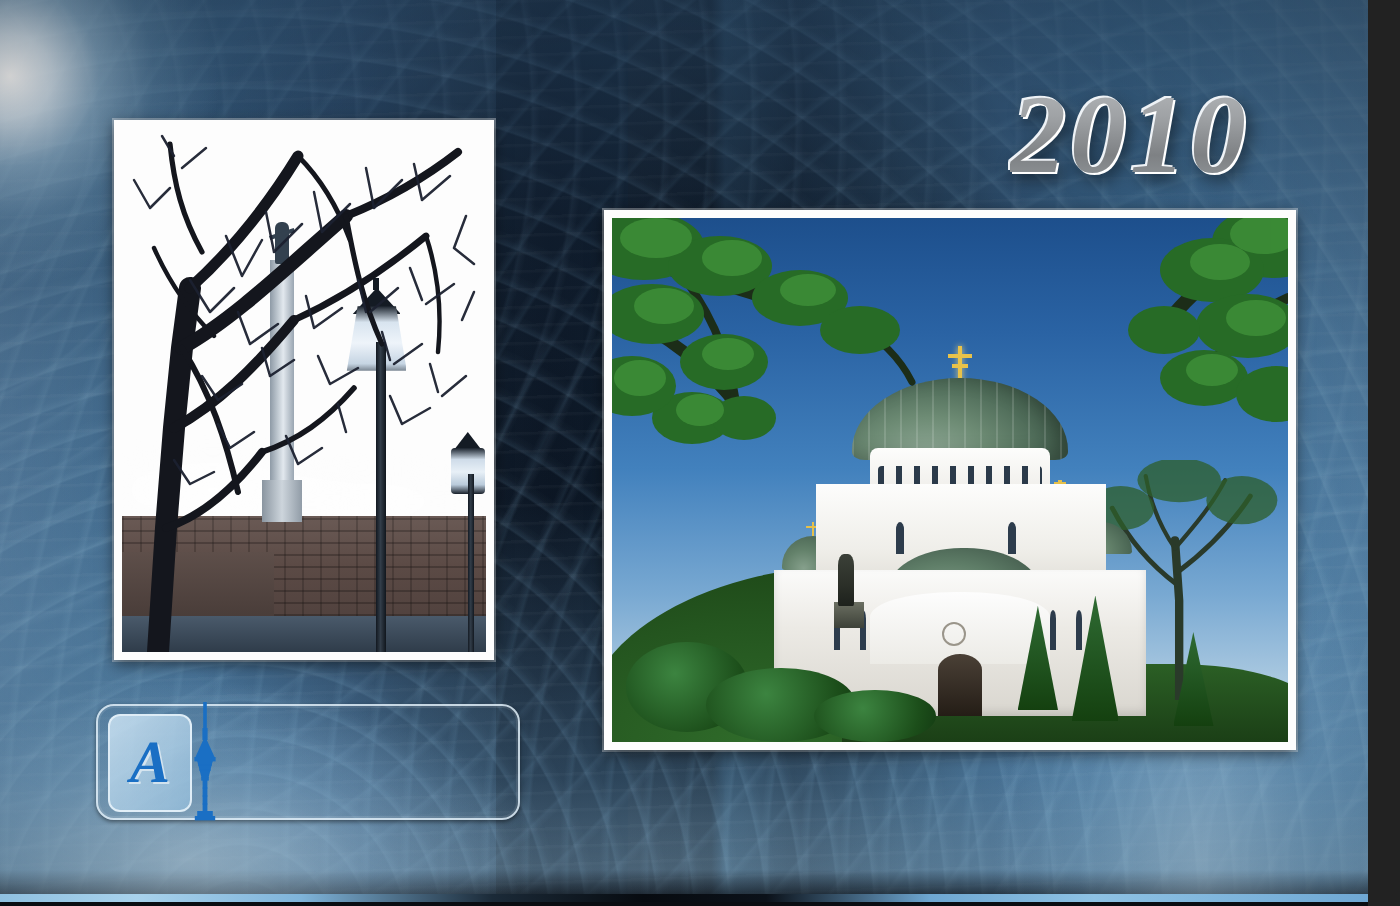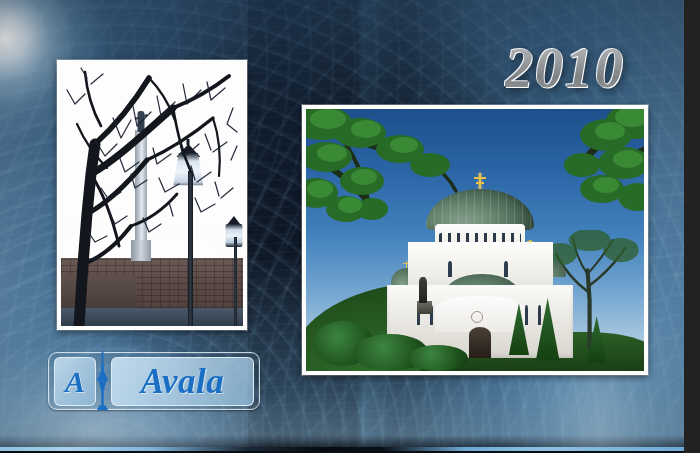--- a/index.html
+++ b/index.html
@@ -606,21 +606,18 @@
       </g>
       <g stroke="#1a6fc4" stroke-width=".7" opacity=".85">
         <line x1="5" y1="33.5" x2="12" y2="33.5"></line>
         <line x1="5.6" y1="36" x2="11.4" y2="36"></line>
         <line x1="7.3" y1="45" x2="9.7" y2="45"></line>
         <line x1="7.3" y1="49" x2="9.7" y2="49"></line>
         <line x1="7.3" y1="53" x2="9.7" y2="53"></line>
       </g>
     </svg>
 
-    <div class="logo-box-word">
-      <span class="logo-word">Avala</span>
-    </div>
   </div>
 
   <div class="bg-bottom-strip"></div>
   <div class="bg-bottom-line"></div>
 
 </div>
 
 </body></html>

